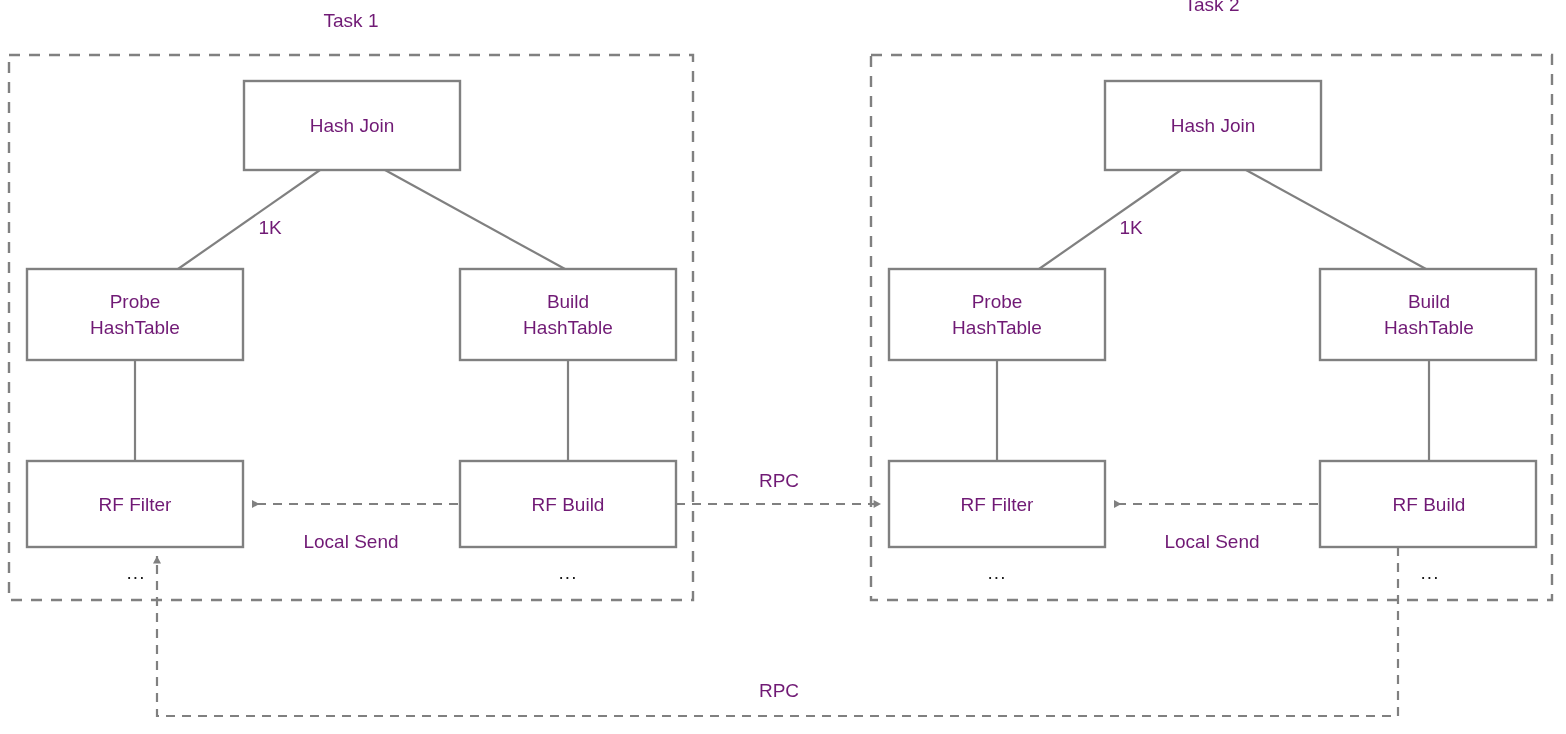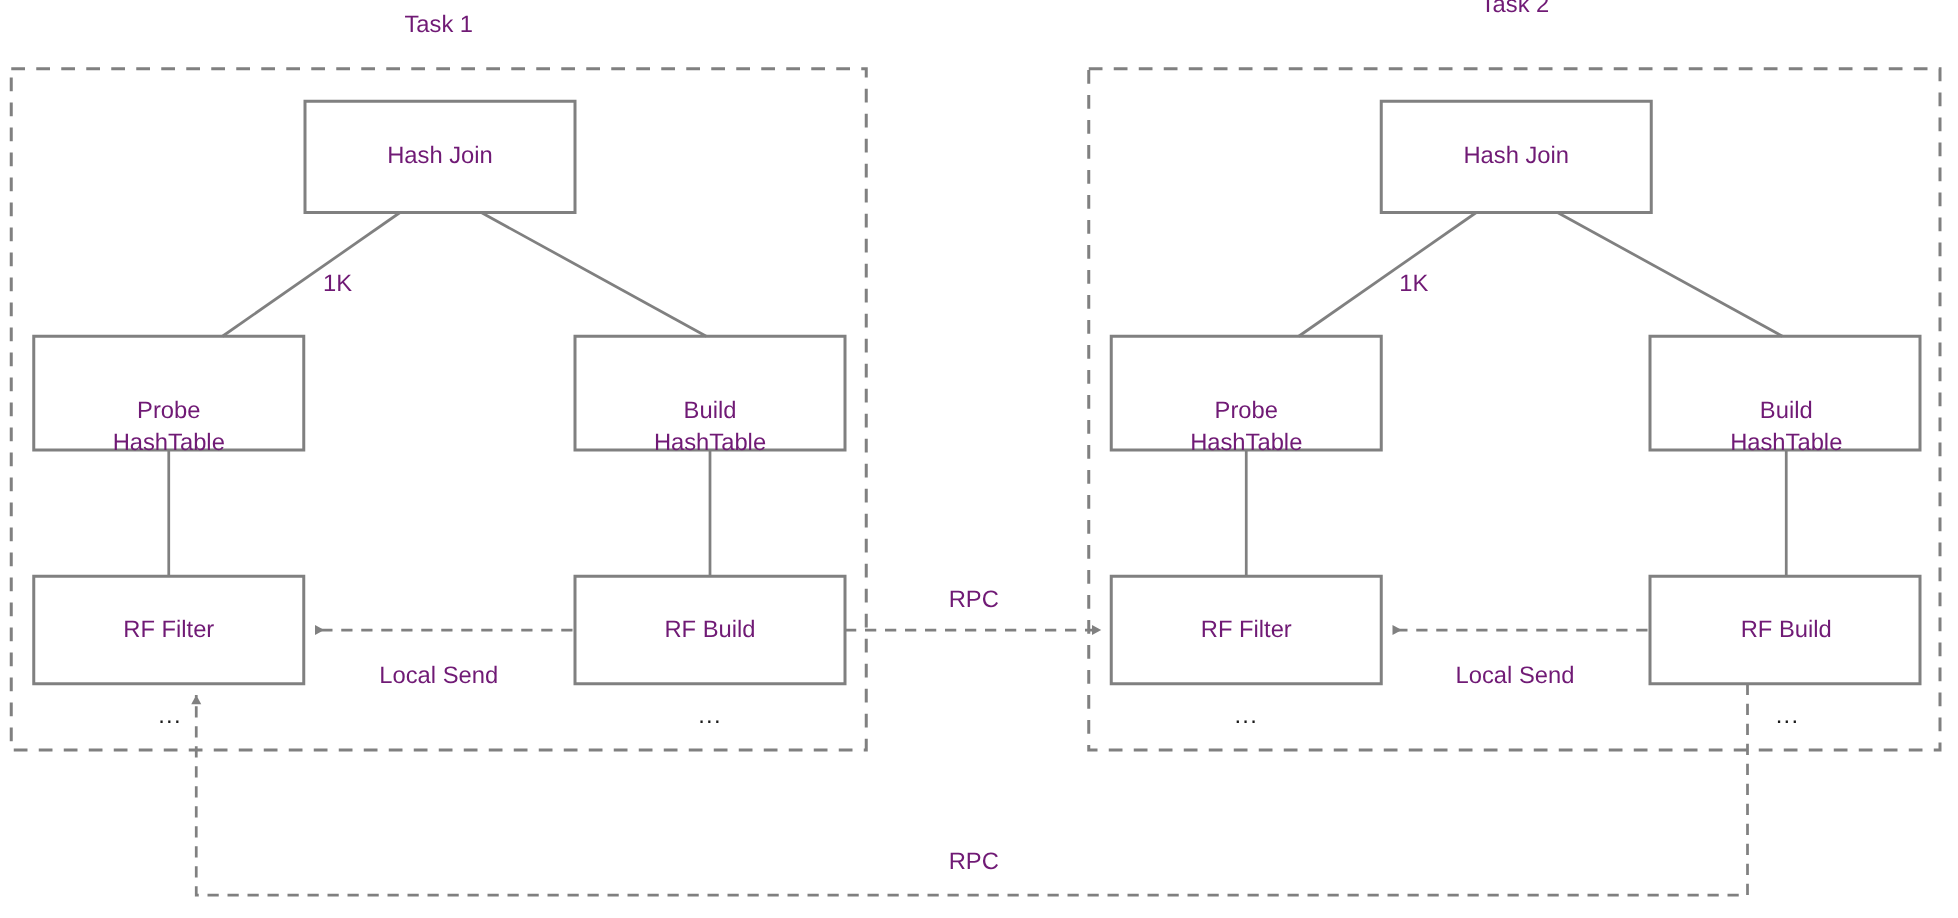--- a/index.html
+++ b/index.html
@@ -23,21 +23,21 @@
   .txt{
     position:absolute;
     color:#701a75;
     font-size:19px;
     line-height:23px;
     text-align:center;
     white-space:pre;
     transform:translate(-50%,-50%);
     pointer-events:none;
   }
-  .txt.two-line{line-height:26px;margin-top:27px;}
+  .txt.two-line{line-height:26px;}
   .dots{
     position:absolute;
     color:#1a1a1a;
     font-size:19px;
     letter-spacing:1px;
     transform:translate(-50%,-50%);
   }
 </style>
 </head>
 <body>

